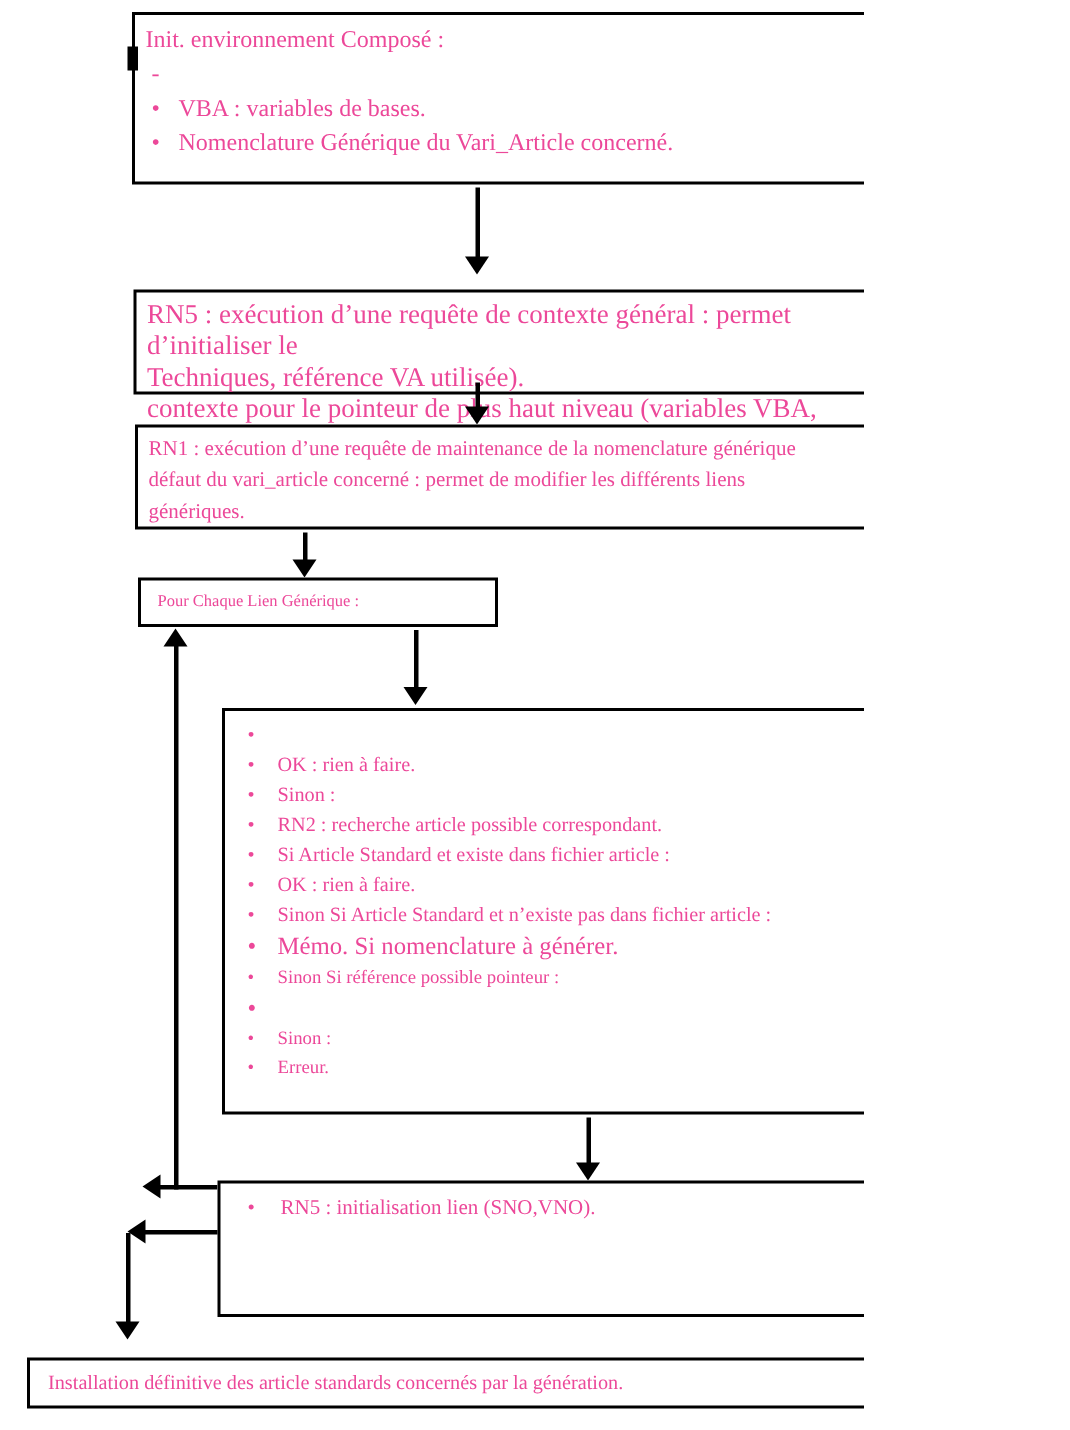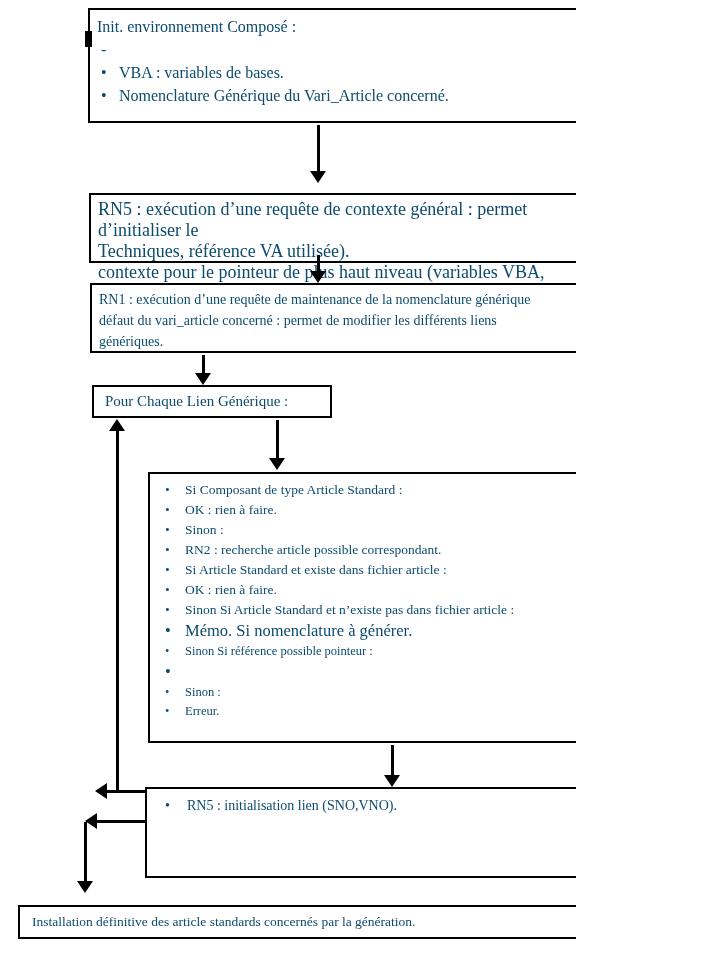--- a/index.html
+++ b/index.html
@@ -1,21 +1,21 @@
 <!DOCTYPE html>
 <html><head>
 <meta charset="utf-8">
 <style>
   html,body{margin:0;padding:0;background:#fff;}
   #canvas{
     position:relative;
     width:576px;height:953px;
     background:#ffffff;
     font-family:"Liberation Serif", serif;
-    color:#0c4a6e;
+    color:#ec4899;
     overflow:hidden;
   }
   .box{
     position:absolute;
     border:2px solid #000;
     background:#ffffff;
     box-sizing:border-box;
   }
   .vline,.hline,.tick{position:absolute;background:#000;}
   .ah-down{position:absolute;width:0;height:0;
@@ -35,21 +35,21 @@
   #box-init .b{width:22px;flex:none;padding-left:4px;box-sizing:border-box;}
 
   
   #box-rn5ctx{left:89px;top:193px;width:515px;height:70px;
     font-size:18px;line-height:21px;padding:4px 6px 0 7px;}
   #box-rn1{left:90px;top:283px;width:515px;height:70px;
     font-size:14px;line-height:21px;padding:4px 6px 0 7px;}
 
   
   #box-loop{left:92px;top:385px;width:240px;height:33px;
-    font-size:15px;line-height:28px;padding-left:11px;}
+    font-size:11px;line-height:28px;padding-left:11px;}
 
   
   #box-links{left:148px;top:472px;width:512px;height:271px;padding-top:6px;}
   #box-links .row{display:flex;align-items:baseline;padding-left:13px;}
   #box-links .b{width:22px;flex:none;text-align:left;padding-left:2px;box-sizing:border-box;}
   #box-links .n{font-size:13.5px;line-height:20px;}
   #box-links .lg{font-size:16.5px;line-height:22px;}
   #box-links .sm{font-size:12.5px;line-height:19px;}
 
   
@@ -114,21 +114,20 @@
   <div class="ah-down" style="left:269px;top:458px;"></div>
 
   <div class="ah-up" style="left:109px;top:419px;"></div>
   <div class="vline" style="left:116px;top:430px;width:3px;height:363px;"></div>
   <div class="ah-left" style="left:95px;top:783px;"></div>
   <div class="hline" style="left:106px;top:790px;width:39px;height:3px;"></div>
 
   <div class="box" id="box-links">
     <div class="row n">
       <span class="b">•</span>
-      <span>Si Composant de type Article Standard :</span>
     </div>
     <div class="row n">
       <span class="b">•</span>
       <span>OK : rien à faire.</span>
     </div>
     <div class="row n">
       <span class="b">•</span>
       <span>Sinon :</span>
     </div>
     <div class="row n">

